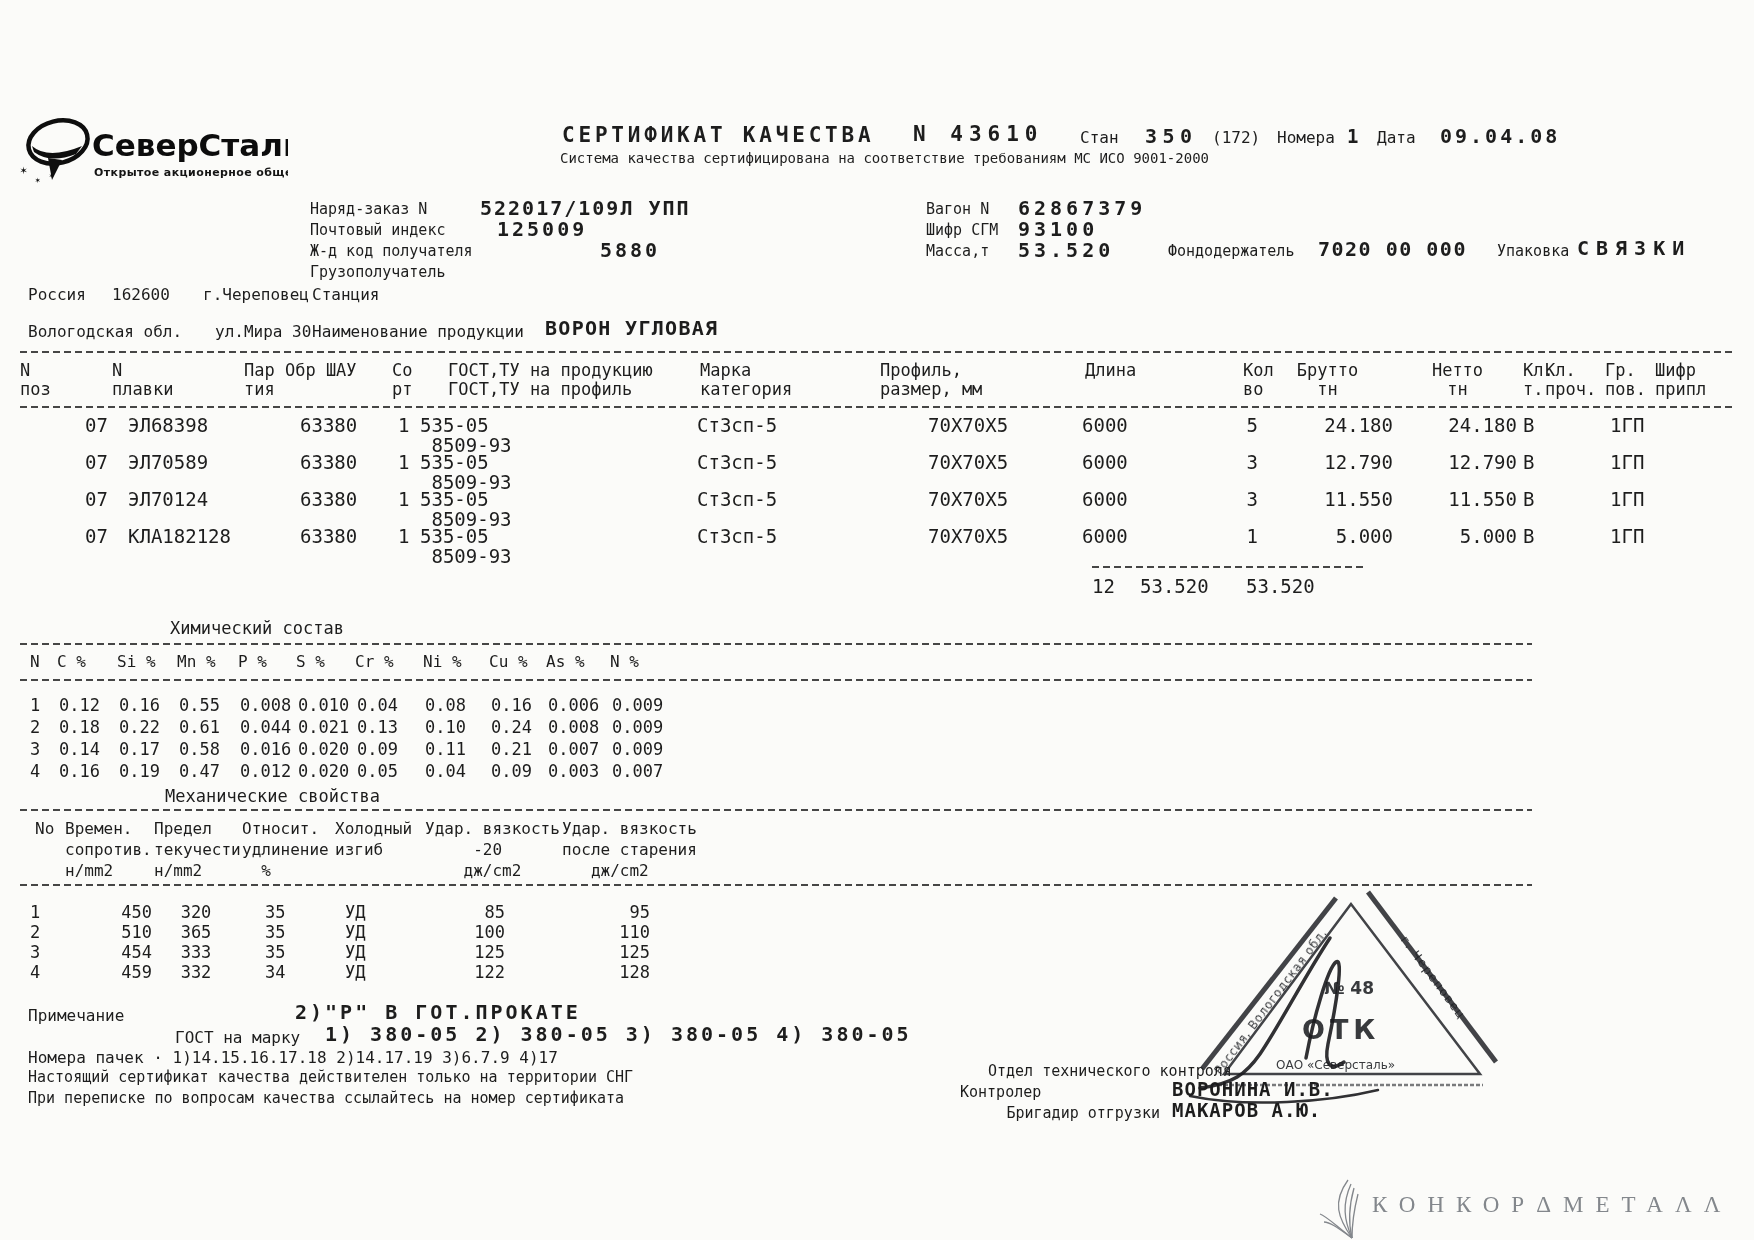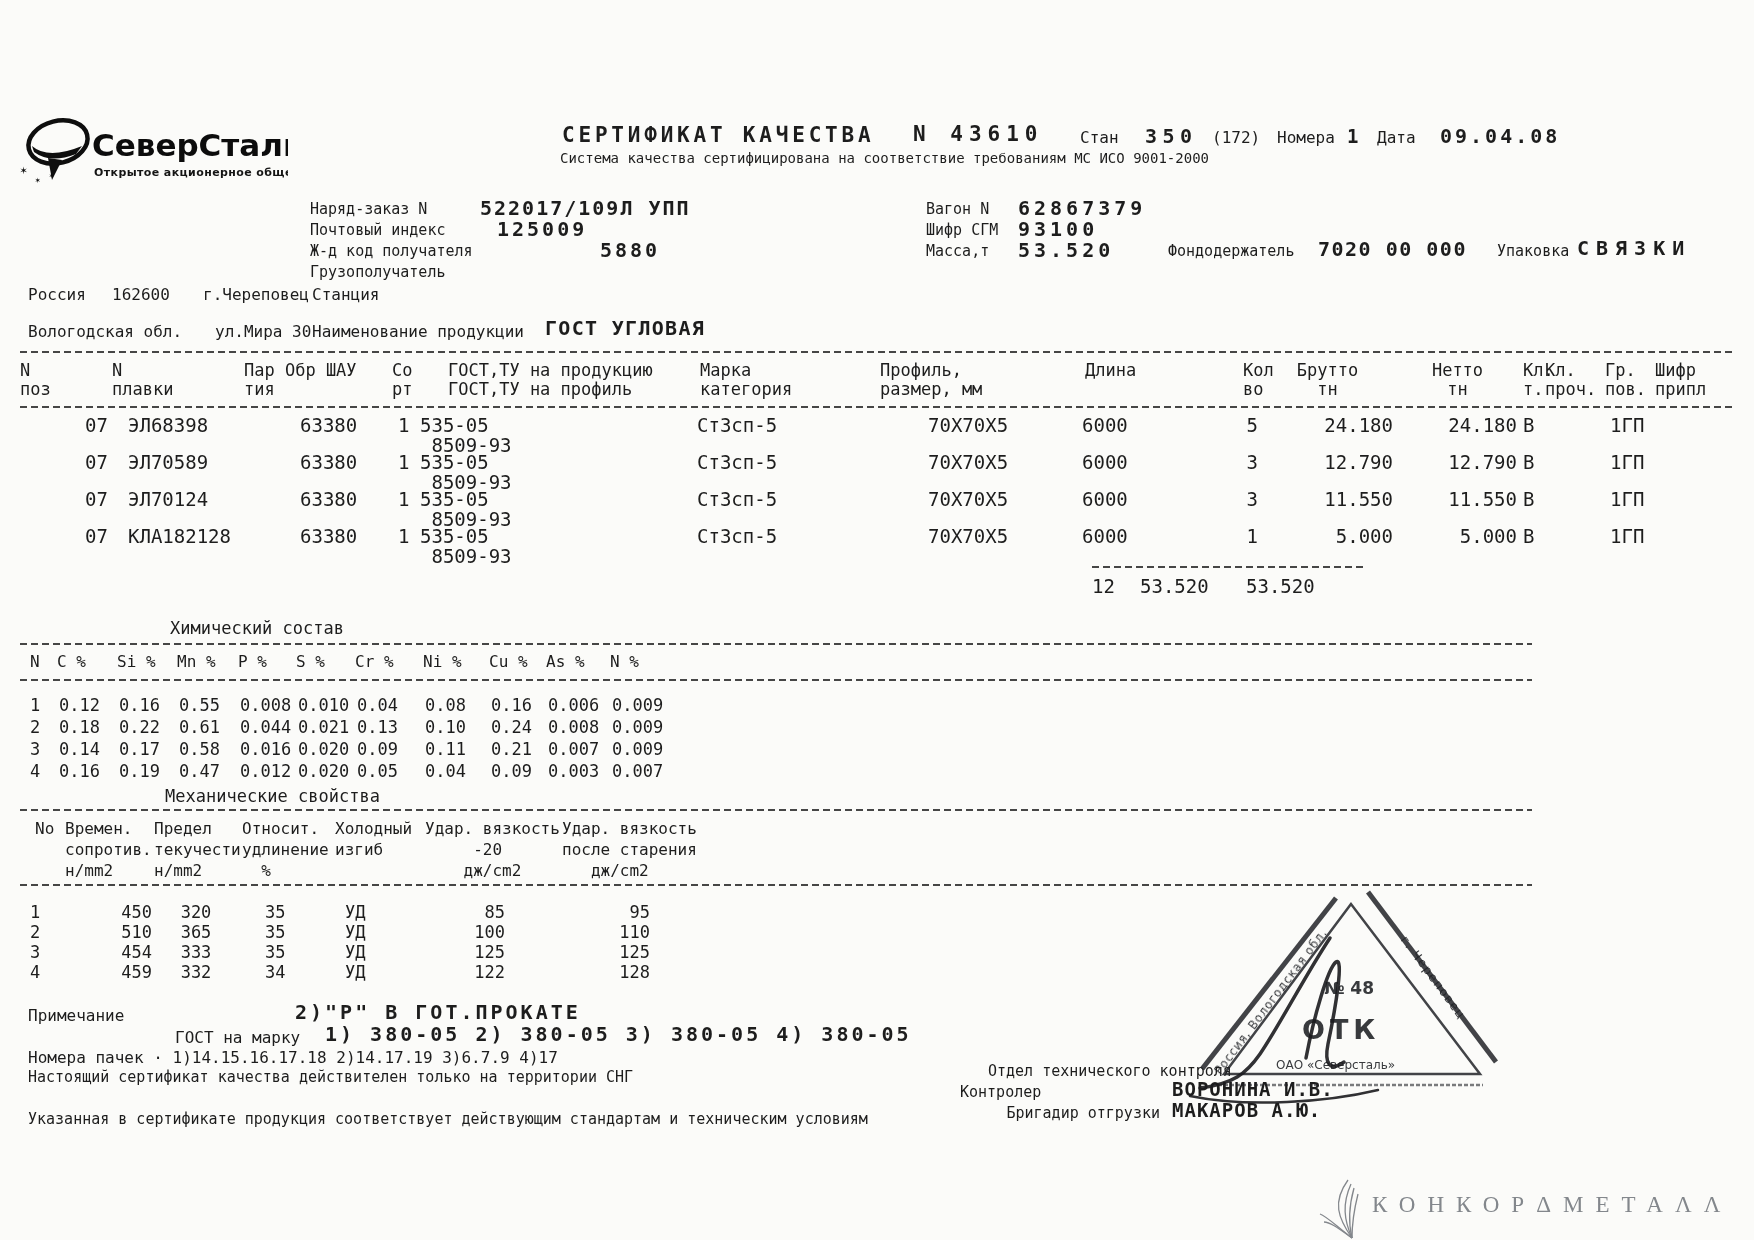--- a/index.html
+++ b/index.html
@@ -102,21 +102,21 @@
   <div class="abs f15" style="left:1497px;top:242px">Упаковка</div>
   <div class="abs b20 ls7" style="left:1577px;top:236px">СВЯЗКИ</div>
 
   <div class="abs f16" style="left:28px;top:285px">Россия</div>
   <div class="abs f16" style="left:112px;top:285px">162600</div>
   <div class="abs f16" style="left:203px;top:285px">г.Череповец</div>
   <div class="abs f16" style="left:312px;top:285px">Станция</div>
   <div class="abs f16" style="left:28px;top:322px">Вологодская обл.</div>
   <div class="abs f16" style="left:215px;top:322px">ул.Мира 30</div>
   <div class="abs f16" style="left:312px;top:322px">Наименование продукции</div>
-  <div class="abs b20" style="left:545px;top:316px;letter-spacing:1.3px">ГОСТ УГЛОВАЯ</div>
+  <div class="abs b20" style="left:545px;top:316px;letter-spacing:1.3px">ВОРОН УГЛОВАЯ</div>
 
   <div class="dashes" style="left:20px;top:351px;width:1712px"></div>
   <div class="abs pcols phead">
     <div>N
 поз</div>
     <div>N
 плавки</div>
     <div>Пар Обр ШАУ
 тия</div>
     <div>Со
@@ -373,21 +373,21 @@
         <div class="mc6">128</div>
       </div>
     </div>
 
   <div class="abs f16" style="left:28px;top:1006px">Примечание</div>
   <div class="abs b20 ls3" style="left:295px;top:1000px">2)"Р" В ГОТ.ПРОКАТЕ</div>
   <div class="abs f16" style="left:175px;top:1028px">ГОСТ на марку</div>
   <div class="abs b20 ls3" style="left:325px;top:1022px">1) 380-05 2) 380-05 3) 380-05 4) 380-05</div>
   <div class="abs f16" style="left:28px;top:1048px">Номера пачек · 1)14.15.16.17.18 2)14.17.19 3)6.7.9 4)17</div>
   <div class="abs f15" style="left:28px;top:1068px">Настоящий сертификат качества действителен только на территории СНГ</div>
-  <div class="abs f15" style="left:28px;top:1110px">Указанная в сертификате продукция соответствует действующим стандартам и техническим условиям</div>
+  <div class="abs f15" style="left:28px;top:1089px">При переписке по вопросам качества ссылайтесь на номер сертификата</div>
 
   <div class="abs f15" style="left:988px;top:1062px">Отдел технического контроля</div>
   <div class="abs f15" style="left:960px;top:1083px;width:200px;text-align:left">Контролер</div>
   <div class="abs sig-name" style="left:1172px;top:1078px">ВОРОН͏ИНА И.В.</div>
   <div class="abs f15" style="left:960px;top:1104px;width:200px;text-align:right">Бригадир отгрузки</div>
   <div class="abs sig-name" style="left:1172px;top:1099px">МАКАРОВ А.Ю.</div>
 
   <svg class="abs" viewBox="0 0 320 240" style="left:1178px;top:876px;width:320px;height:240px">
     <g stroke="#222428" fill="none" opacity="0.85">
       <path d="M173,28 L46,198 L302,198 Z" stroke-width="2.5"></path>

